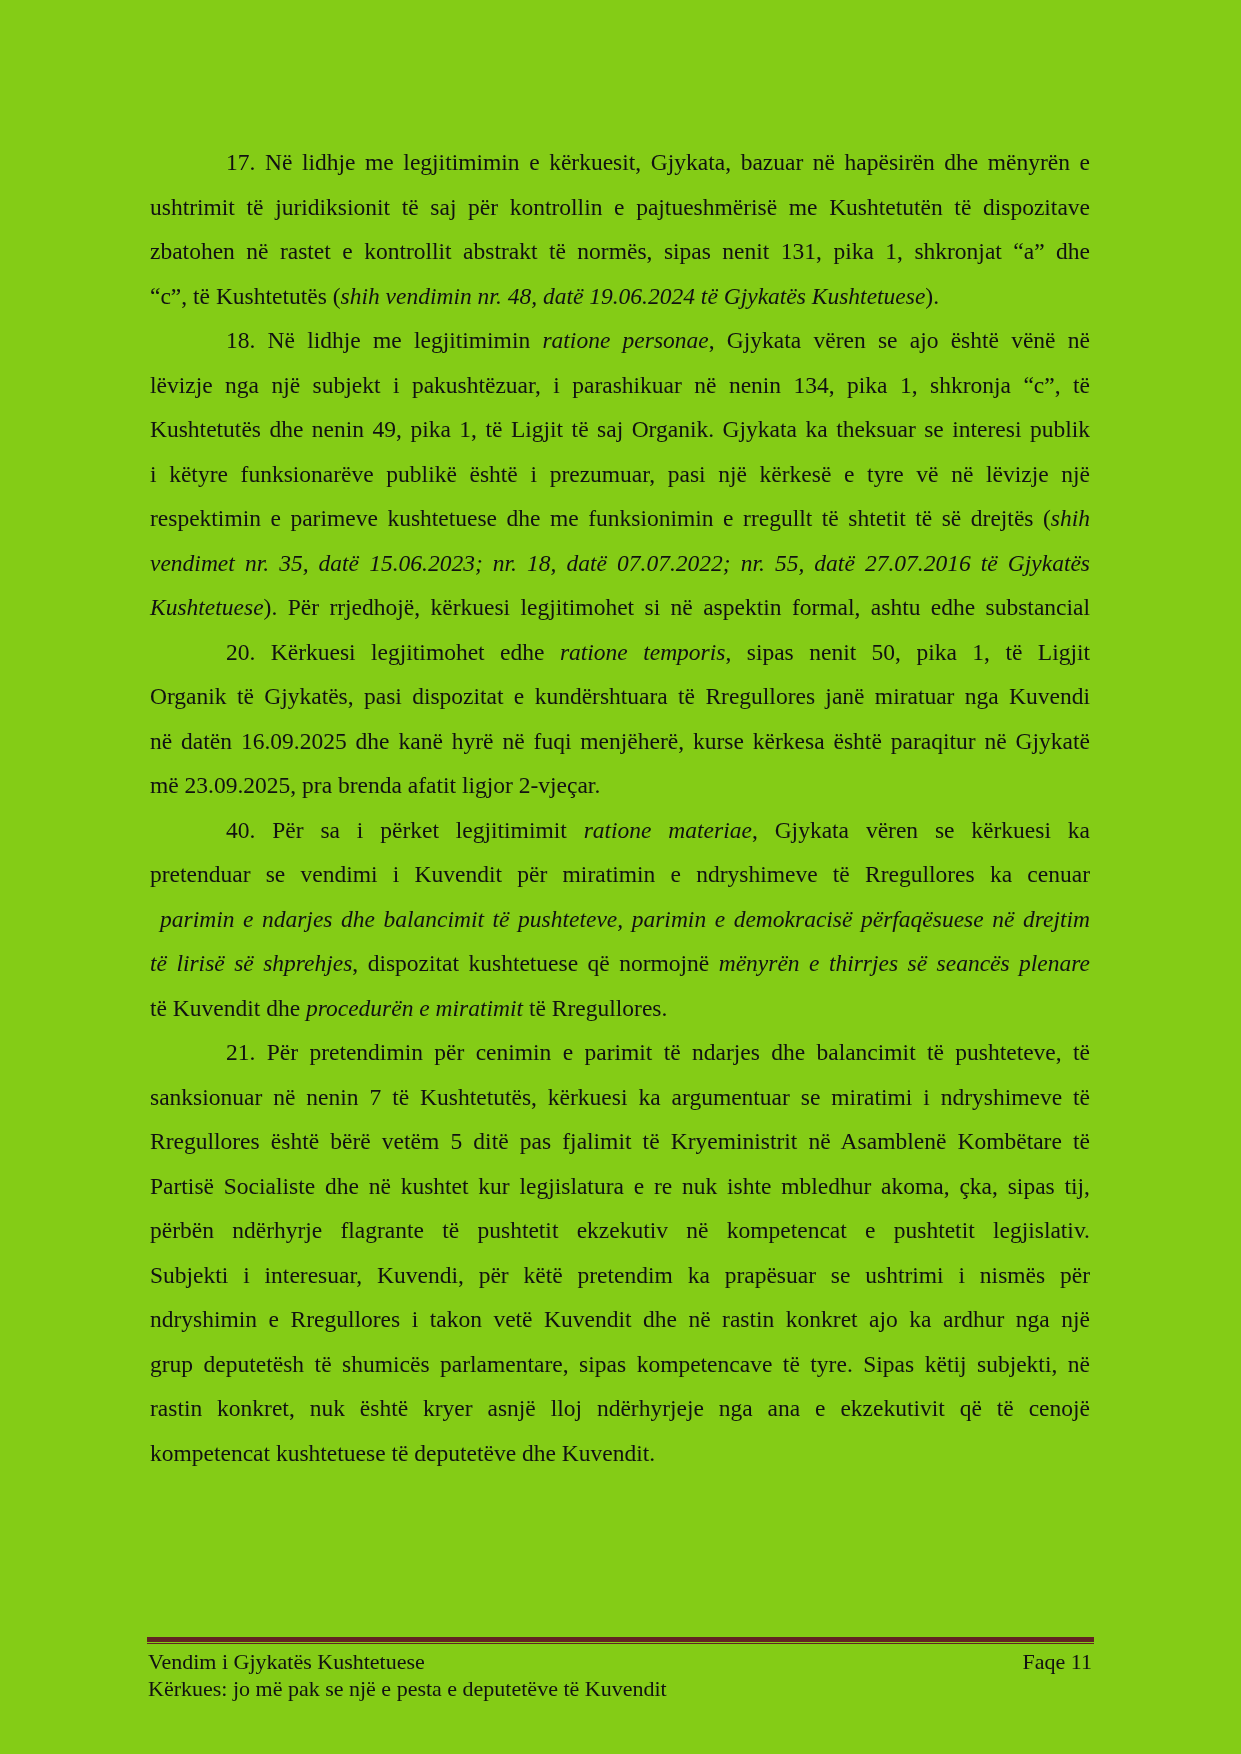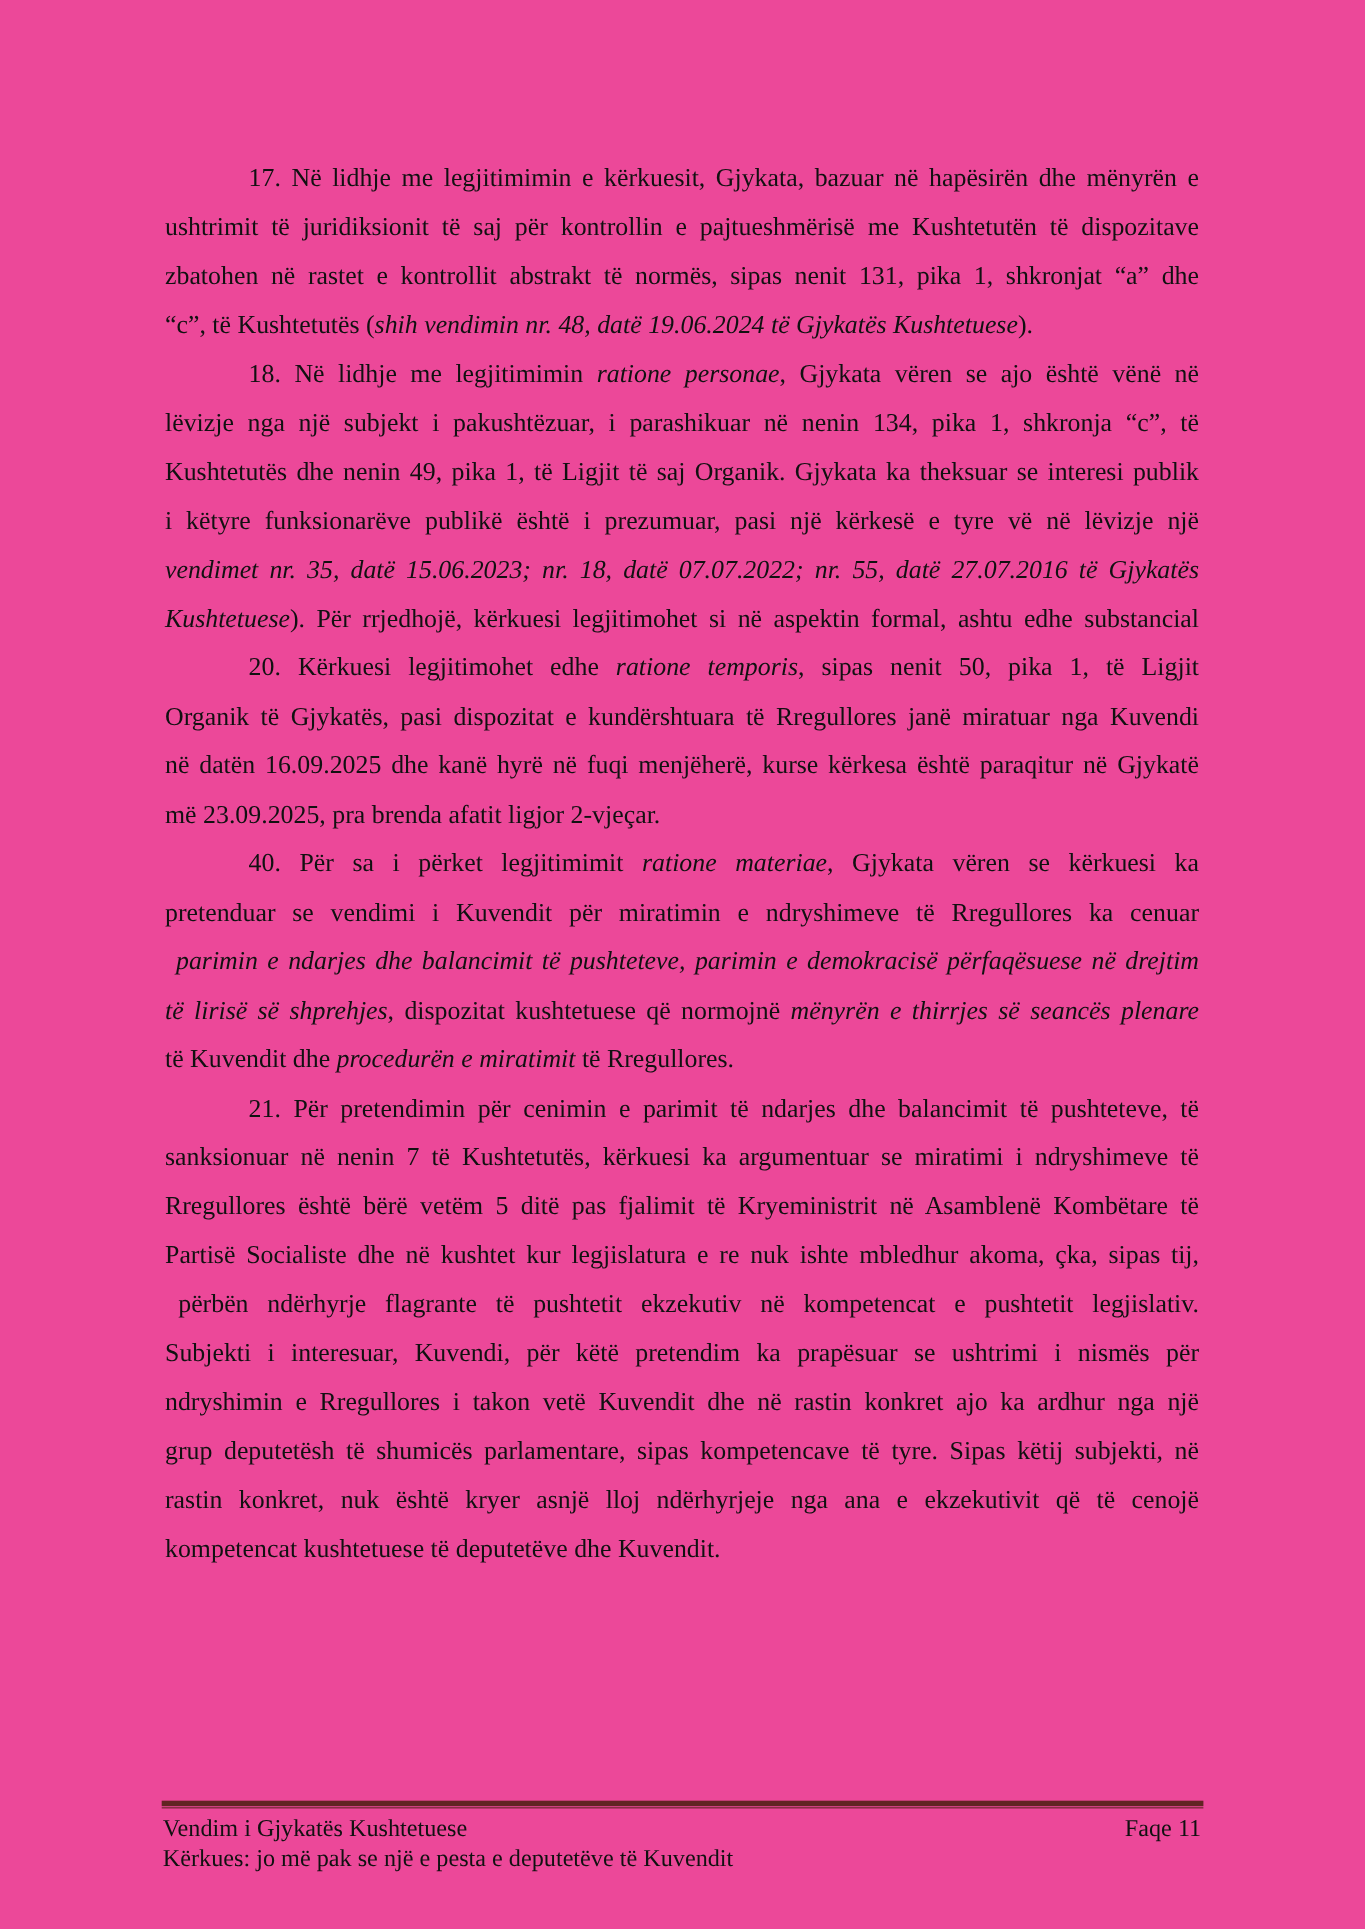--- a/index.html
+++ b/index.html
@@ -1,17 +1,17 @@
 <!DOCTYPE html>
 <html><head>
 <meta charset="utf-8">
 <style>
   html, body { margin: 0; padding: 0; background: #ffffff; }
   body { width: 1241px; height: 1754px; position: relative; overflow: hidden; }
-  .page { position: absolute; left: 0; top: 0; width: 1241px; height: 1754px; background: #ec4899; }
+  .page { position: absolute; left: 0; top: 0; width: 1241px; height: 1754px; background: #84cc16; }
   .body-text {
     position: absolute; left: 150px; top: 140px; width: 940px;
     font-family: "Liberation Serif", "DejaVu Serif", serif;
     font-size: 23.5px; color: #111;
   }
   .line {
     height: 44.5px; line-height: 44.5px; white-space: nowrap;
     text-align: justify; text-align-last: justify; overflow: visible;
   }
   .line.last { text-align-last: left; }
@@ -38,20 +38,21 @@
         <div class="line first" style="white-space: normal;"><span>17. Në lidhje me legjitimimin e kërkuesit, Gjykata, bazuar në hapësirën dhe mënyrën e</span></div>
         <div class="line" style="white-space: normal;"><span>ushtrimit të juridiksionit të saj për kontrollin e pajtueshmërisë me Kushtetutën të dispozitave</span></div>
         <div class="line" style="white-space: normal;"><span>zbatohen në rastet e kontrollit abstrakt të normës, sipas nenit 131, pika 1, shkronjat “a” dhe</span></div>
         <div class="line last" style="white-space: normal;"><span>“c”, të Kushtetutës (</span><span class="it">shih vendimin nr. 48, datë 19.06.2024 të Gjykatës Kushtetuese</span><span>).</span></div>
       </div>
       <div>
         <div class="line first" style="white-space: normal;"><span>18. Në lidhje me legjitimimin </span><span class="it">ratione personae</span><span>, Gjykata vëren se ajo është vënë në</span></div>
         <div class="line" style="white-space: normal;"><span>lëvizje nga një subjekt i pakushtëzuar, i parashikuar në nenin 134, pika 1, shkronja “c”, të</span></div>
         <div class="line" style="white-space: normal;"><span>Kushtetutës dhe nenin 49, pika 1, të Ligjit të saj Organik. Gjykata ka theksuar se interesi publik</span></div>
         <div class="line" style="white-space: normal;"><span>i këtyre funksionarëve publikë është i prezumuar, pasi një kërkesë e tyre vë në lëvizje një</span></div>
+        <div class="line" style="white-space: normal;"><span>respektimin e parimeve kushtetuese dhe me funksionimin e rregullt të shtetit të së drejtës (</span><span class="it">shih</span></div>
         <div class="line" style="white-space: normal;"><span class="it">vendimet nr. 35, datë 15.06.2023; nr. 18, datë 07.07.2022; nr. 55, datë 27.07.2016 të Gjykatës</span></div>
         <div class="line" style="white-space: normal;"><span class="it">Kushtetuese</span><span>). Për rrjedhojë, kërkuesi legjitimohet si në aspektin formal, ashtu edhe substancial</span></div>
       </div>
       <div>
         <div class="line first" style="white-space: normal;"><span>20. Kërkuesi legjitimohet edhe </span><span class="it">ratione temporis</span><span>, sipas nenit 50, pika 1, të Ligjit</span></div>
         <div class="line" style="white-space: normal;"><span>Organik të Gjykatës, pasi dispozitat e kundërshtuara të Rregullores janë miratuar nga Kuvendi</span></div>
         <div class="line" style="white-space: normal;"><span>në datën 16.09.2025 dhe kanë hyrë në fuqi menjëherë, kurse kërkesa është paraqitur në Gjykatë</span></div>
         <div class="line last" style="white-space: normal;"><span>më 23.09.2025, pra brenda afatit ligjor 2-vjeçar.</span></div>
       </div>
       <div>
@@ -59,21 +60,21 @@
         <div class="line" style="white-space: normal;"><span>pretenduar se vendimi i Kuvendit për miratimin e ndryshimeve të Rregullores ka cenuar</span></div>
         <div class="line" style="white-space: normal; margin-left: 10px;"><span class="it">parimin e ndarjes dhe balancimit të pushteteve, parimin e demokracisë përfaqësuese në drejtim</span></div>
         <div class="line" style="white-space: normal;"><span class="it">të lirisë së shprehjes</span><span>, dispozitat kushtetuese që normojnë </span><span class="it">mënyrën e thirrjes së seancës plenare</span></div>
         <div class="line last" style="white-space: normal;"><span>të Kuvendit dhe </span><span class="it">procedurën e miratimit</span><span> të Rregullores.</span></div>
       </div>
       <div>
         <div class="line first" style="white-space: normal;"><span>21. Për pretendimin për cenimin e parimit të ndarjes dhe balancimit të pushteteve, të</span></div>
         <div class="line" style="white-space: normal;"><span>sanksionuar në nenin 7 të Kushtetutës, kërkuesi ka argumentuar se miratimi i ndryshimeve të</span></div>
         <div class="line" style="white-space: normal;"><span>Rregullores është bërë vetëm 5 ditë pas fjalimit të Kryeministrit në Asamblenë Kombëtare të</span></div>
         <div class="line" style="white-space: normal;"><span>Partisë Socialiste dhe në kushtet kur legjislatura e re nuk ishte mbledhur akoma, çka, sipas tij,</span></div>
-        <div class="line" style="white-space: normal; margin-left: 12px;"><span>përbën ndërhyrje flagrante të pushtetit ekzekutiv në kompetencat e pushtetit legjislativ.</span></div>
+        <div class="line" style="white-space: normal;"><span>përbën ndërhyrje flagrante të pushtetit ekzekutiv në kompetencat e pushtetit legjislativ.</span></div>
         <div class="line" style="white-space: normal;"><span>Subjekti i interesuar, Kuvendi, për këtë pretendim ka prapësuar se ushtrimi i nismës për</span></div>
         <div class="line" style="white-space: normal;"><span>ndryshimin e Rregullores i takon vetë Kuvendit dhe në rastin konkret ajo ka ardhur nga një</span></div>
         <div class="line" style="white-space: normal;"><span>grup deputetësh të shumicës parlamentare, sipas kompetencave të tyre. Sipas këtij subjekti, në</span></div>
         <div class="line" style="white-space: normal;"><span>rastin konkret, nuk është kryer asnjë lloj ndërhyrjeje nga ana e ekzekutivit që të cenojë</span></div>
         <div class="line last" style="white-space: normal;"><span>kompetencat kushtetuese të deputetëve dhe Kuvendit.</span></div>
       </div>
     </div>
 
   <div class="footer-rule-thick"></div>
   <div class="footer-rule-thin"></div>

